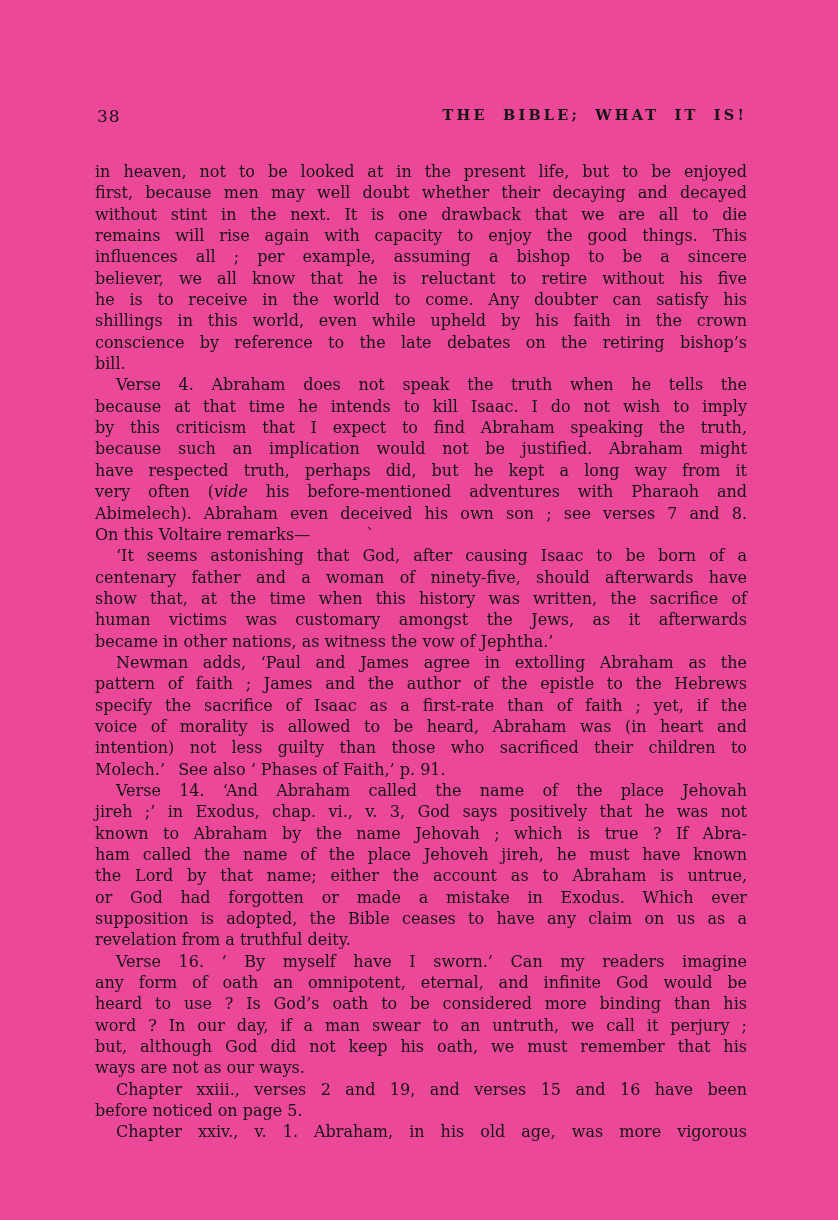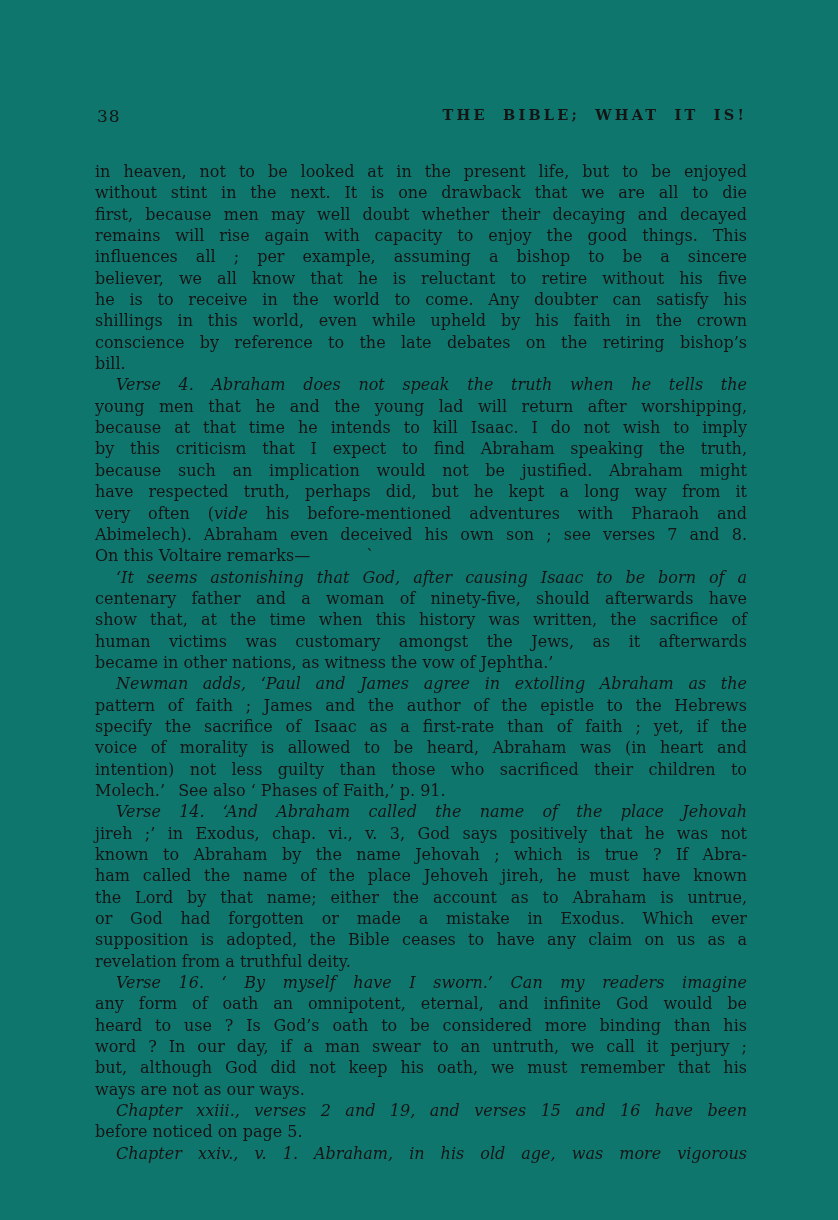--- a/index.html
+++ b/index.html
@@ -1,19 +1,19 @@
 <!DOCTYPE html>
 <html><head>
 <meta charset="utf-8">
 <style>
   html,body{margin:0;padding:0;background:#ffffff;}
   .page{
     position:relative;
     width:838px;height:1220px;
-    background:#0f766e;
+    background:#ec4899;
     overflow:hidden;
     font-family:"DejaVu Serif","Liberation Serif",serif;
     color:#151515;
   }
   .header{
     position:absolute;left:95px;top:103px;width:652px;height:24px;
   }
   .pagenum{
     position:absolute;left:2px;top:3px;
     font-size:17px;letter-spacing:1px;
@@ -33,47 +33,46 @@
   }
   .paragraph{margin:0;padding:0;}
   .line{
     text-align:justify;
     text-align-last:justify;
   }
   .line.last{
     text-align:justify;
     text-align-last:left;
   }
-  .line.indent{text-indent:21px;font-style:italic;}
+  .line.indent{text-indent:21px;}
   .i{font-style:italic;}
 </style>
 </head>
 <body>
 
 <div class="page">
   <div class="header">
     <span class="pagenum">38</span>
     <div class="running-title">THE BIBLE; WHAT IT IS!</div>
   </div>
   <div class="text-block">
       <div class="paragraph">
         <div class="line">in heaven, not to be looked at in the present life, but to be enjoyed</div>
+        <div class="line">first, because men may well doubt whether their decaying and decayed</div>
         <div class="line">without stint in the next.  It is one drawback that we are all to die</div>
-        <div class="line">first, because men may well doubt whether their decaying and decayed</div>
         <div class="line">remains will rise again with capacity to enjoy the good things.  This</div>
         <div class="line">influences all ;  per example, assuming a bishop to be a sincere</div>
         <div class="line">believer, we all know that he is reluctant to retire without his five</div>
         <div class="line">he is to receive in the world to come.  Any doubter can satisfy his</div>
         <div class="line">shillings in this world, even while upheld by his faith in the crown</div>
         <div class="line">conscience by reference to the late debates on the retiring bishop’s</div>
         <div class="line last">bill.</div>
       </div>
       <div class="paragraph">
         <div class="line indent">Verse 4.  Abraham does not speak the truth when he tells the</div>
-        <div class="line">young men that he and the young lad will return after worshipping,</div>
         <div class="line">because at that time he intends to kill Isaac.  I do not wish to imply</div>
         <div class="line">by this criticism that I expect to find Abraham speaking the truth,</div>
         <div class="line">because such an implication would not be justified.  Abraham might</div>
         <div class="line">have respected truth, perhaps did, but he kept a long way from it</div>
         <div class="line"><span>very often (</span><span class="i">vide</span><span> his before-mentioned adventures with Pharaoh and</span></div>
         <div class="line">Abimelech).  Abraham even deceived his own son ; see verses 7 and 8.</div>
         <div class="line last">On this Voltaire remarks—    ˋ</div>
       </div>
       <div class="paragraph">
         <div class="line indent">‘It seems astonishing that God, after  causing Isaac to be born of a</div>

